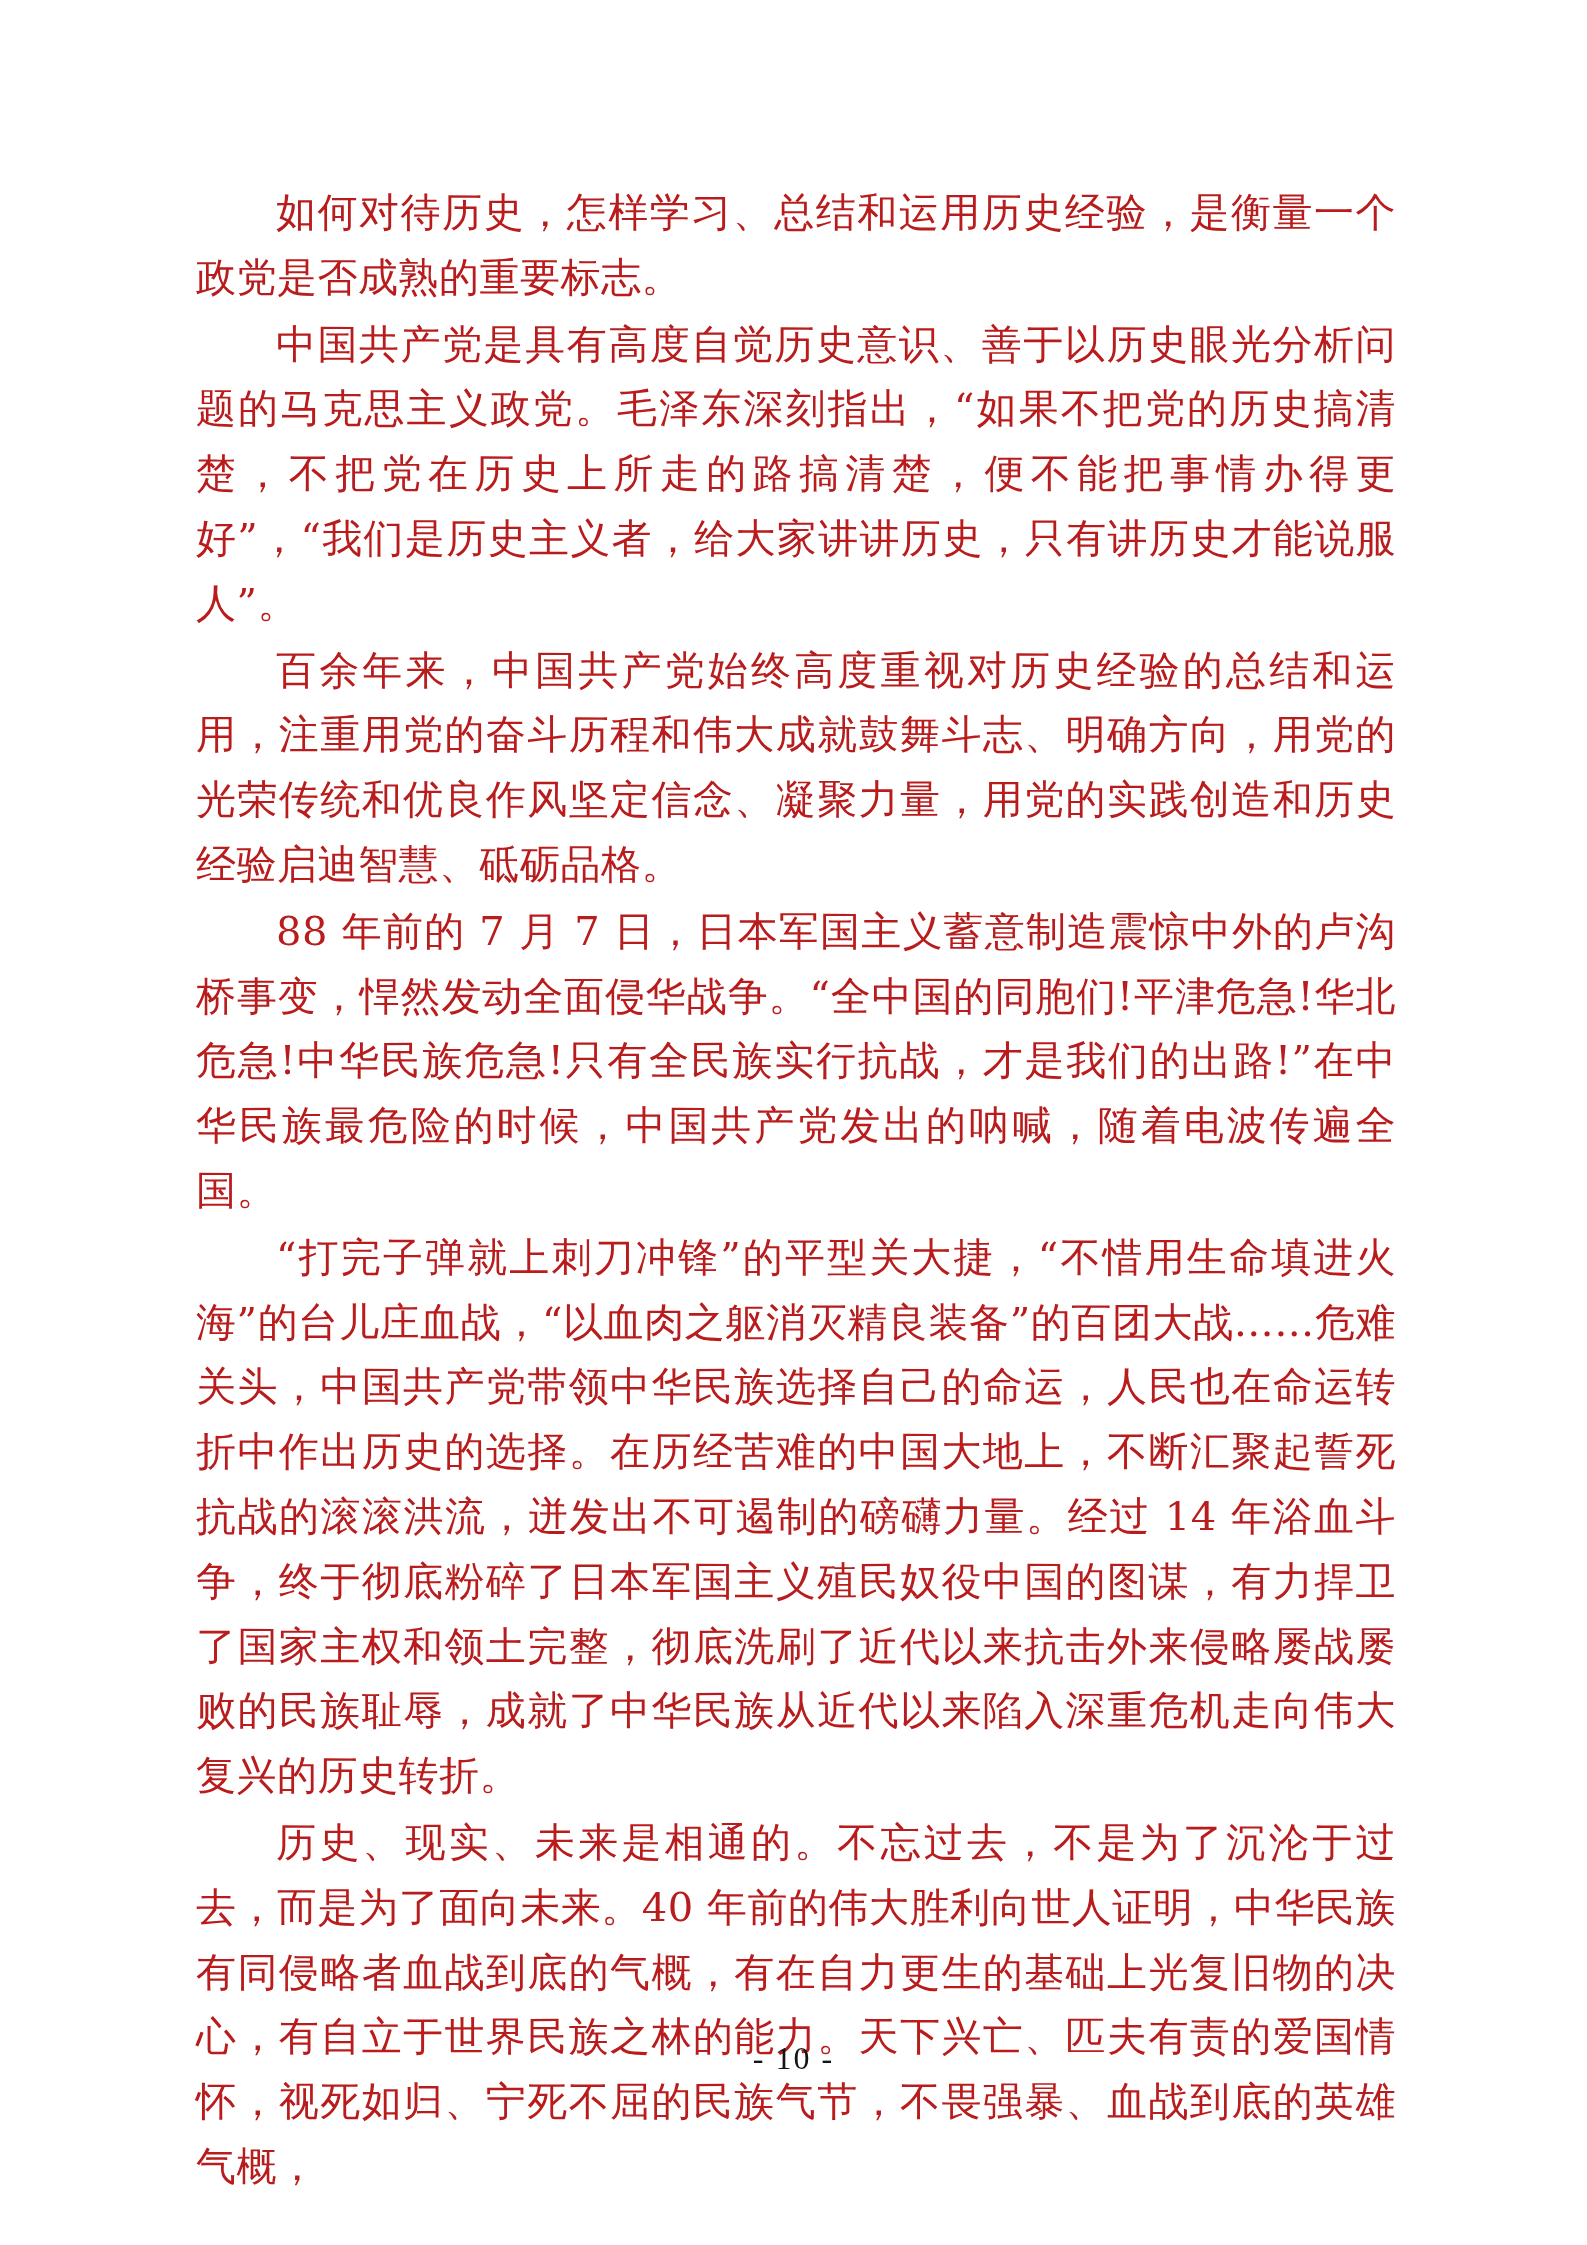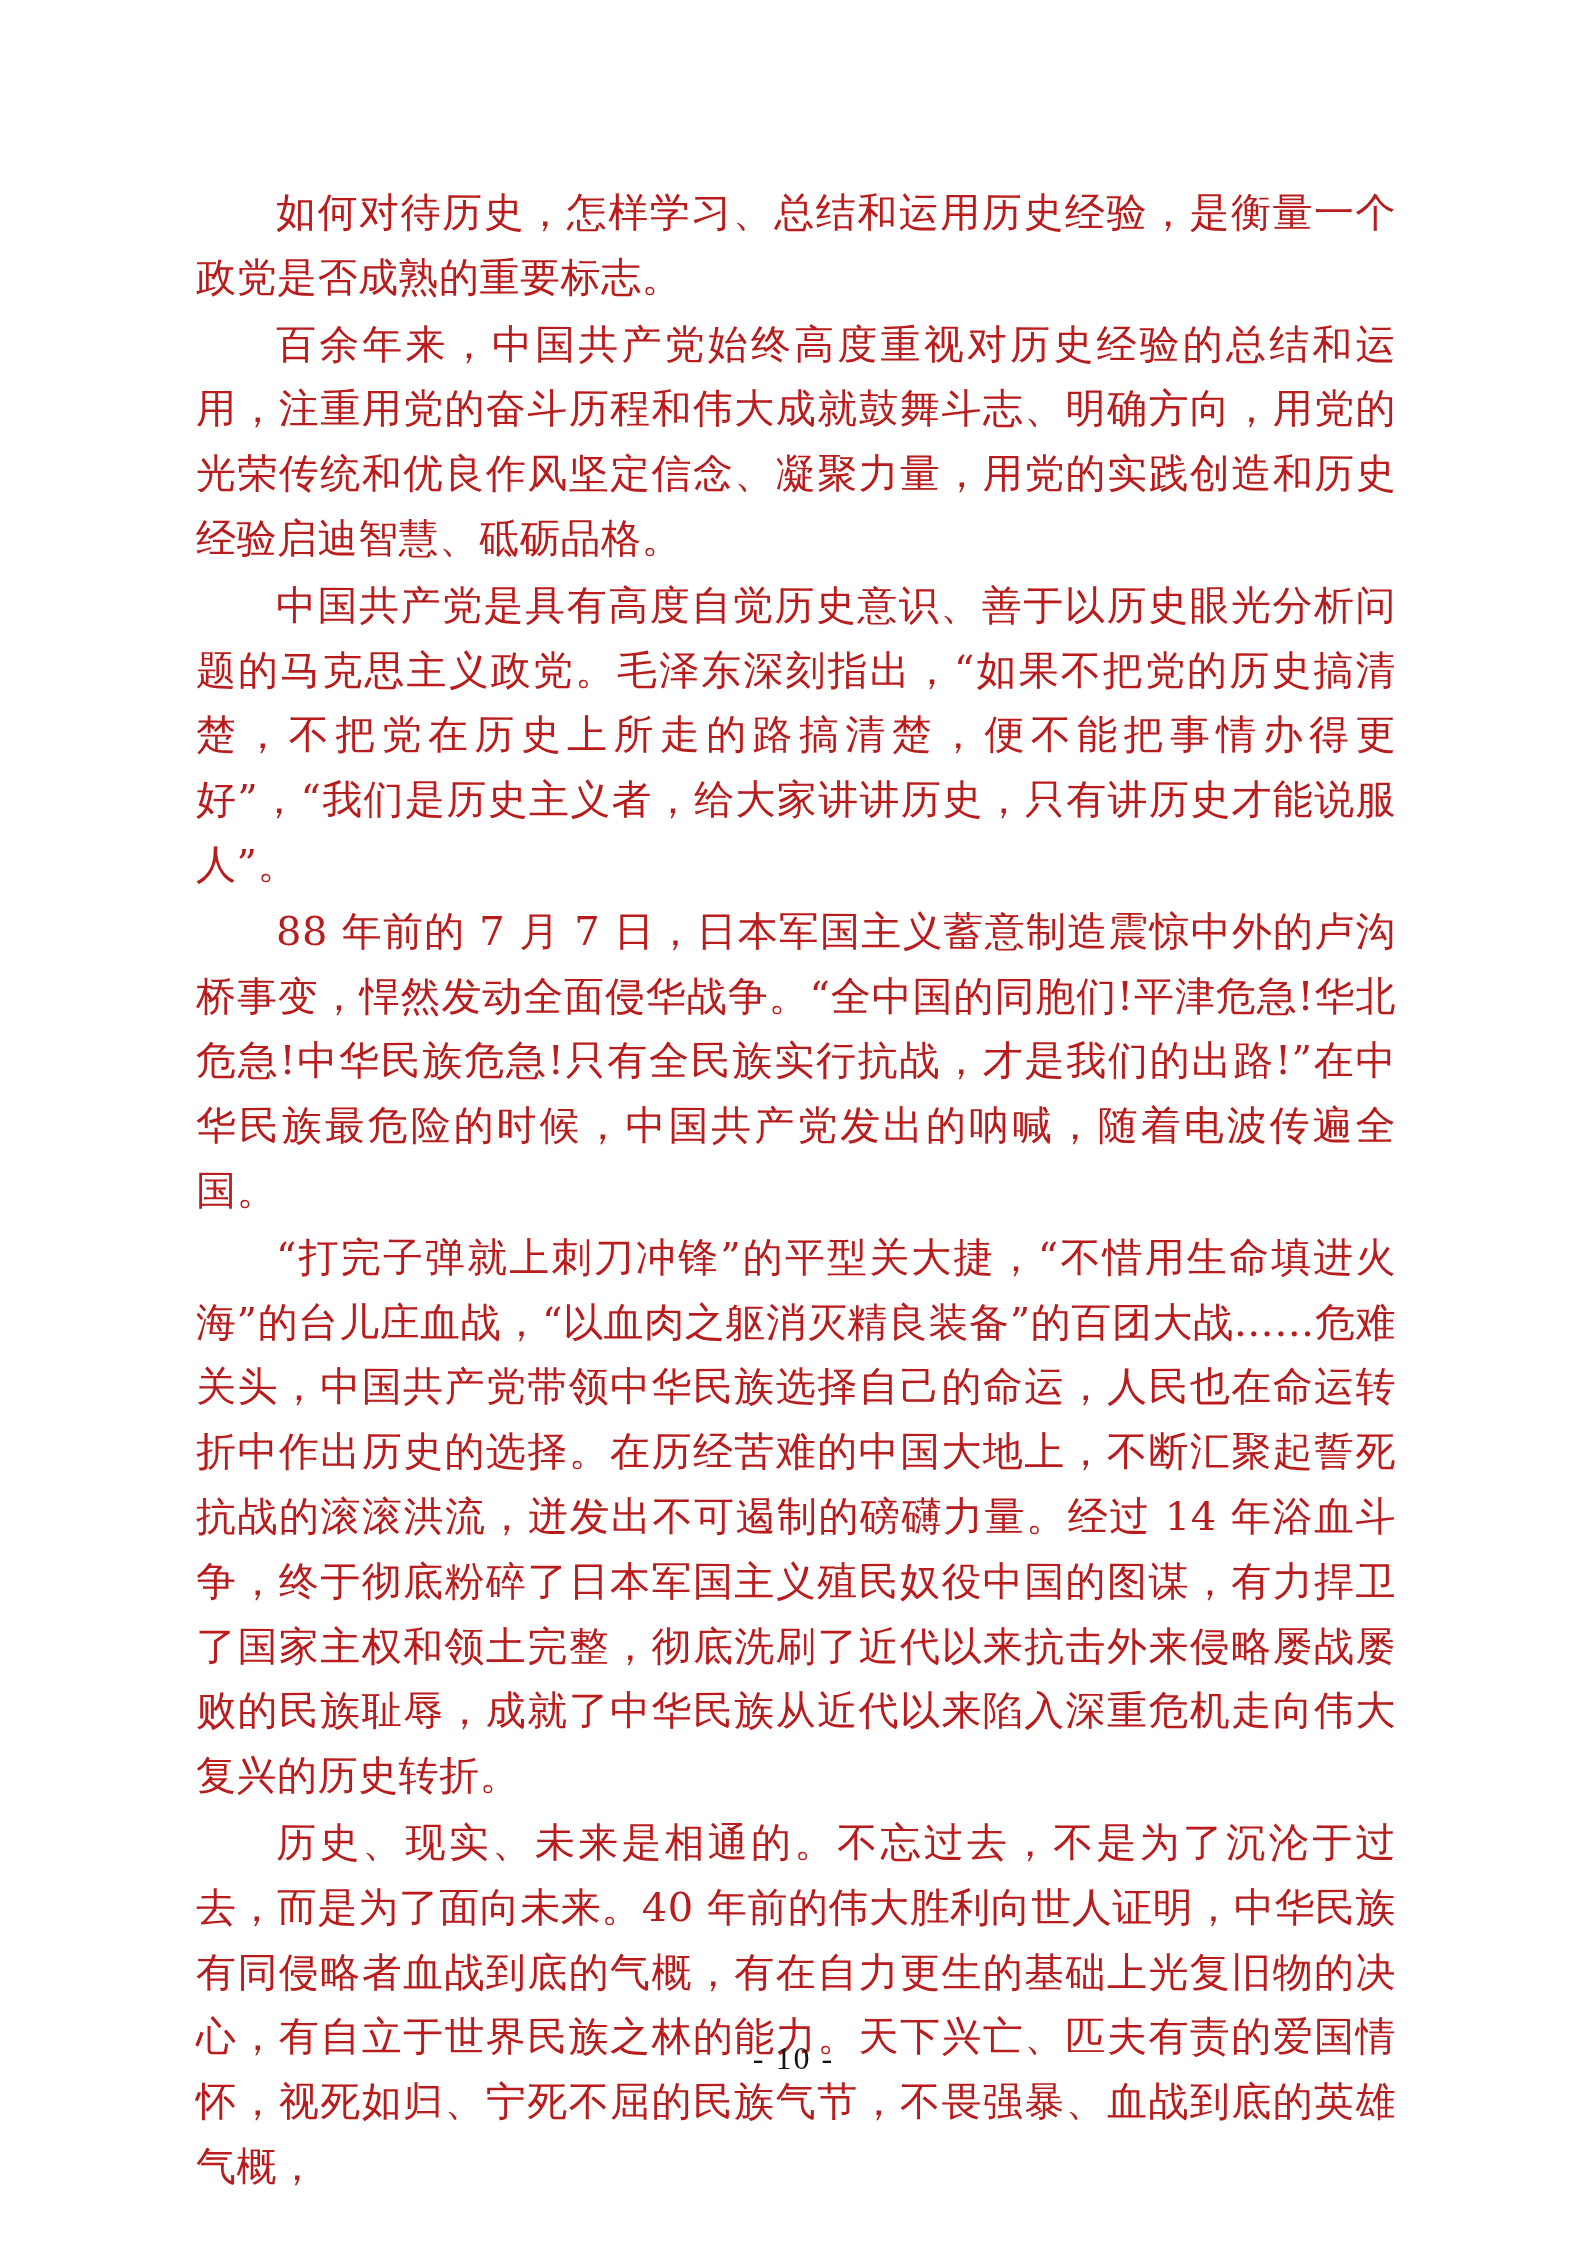--- a/index.html
+++ b/index.html
@@ -48,20 +48,20 @@
     color: #141414;
     letter-spacing: 2px;
   }
 </style>
 </head>
 <body>
 
 <div class="page">
   <div class="content">
     <p class="para">如何对待历史，怎样学习、总结和运用历史经验，是衡量一个政党是否成熟的重要标志。</p>
+    <p class="para">中国共产党是具有高度自觉历史意识、善于以历史眼光分析问题的马克思主义政党。毛泽东深刻指出，“如果不把党的历史搞清楚，不把党在历史上所走的路搞清楚，便不能把事情办得更好”，“我们是历史主义者，给大家讲讲历史，只有讲历史才能说服人”。</p>
     <p class="para">百余年来，中国共产党始终高度重视对历史经验的总结和运用，注重用党的奋斗历程和伟大成就鼓舞斗志、明确方向，用党的光荣传统和优良作风坚定信念、凝聚力量，用党的实践创造和历史经验启迪智慧、砥砺品格。</p>
-    <p class="para">中国共产党是具有高度自觉历史意识、善于以历史眼光分析问题的马克思主义政党。毛泽东深刻指出，“如果不把党的历史搞清楚，不把党在历史上所走的路搞清楚，便不能把事情办得更好”，“我们是历史主义者，给大家讲讲历史，只有讲历史才能说服人”。</p>
     <p class="para">88 年前的 7 月 7 日，日本军国主义蓄意制造震惊中外的卢沟桥事变，悍然发动全面侵华战争。“全中国的同胞们!平津危急!华北危急!中华民族危急!只有全民族实行抗战，才是我们的出路!”在中华民族最危险的时候，中国共产党发出的呐喊，随着电波传遍全国。</p>
     <p class="para">“打完子弹就上刺刀冲锋”的平型关大捷，“不惜用生命填进火海”的台儿庄血战，“以血肉之躯消灭精良装备”的百团大战……危难关头，中国共产党带领中华民族选择自己的命运，人民也在命运转折中作出历史的选择。在历经苦难的中国大地上，不断汇聚起誓死抗战的滚滚洪流，迸发出不可遏制的磅礴力量。经过 14 年浴血斗争，终于彻底粉碎了日本军国主义殖民奴役中国的图谋，有力捍卫了国家主权和领土完整，彻底洗刷了近代以来抗击外来侵略屡战屡败的民族耻辱，成就了中华民族从近代以来陷入深重危机走向伟大复兴的历史转折。</p>
     <p class="para">历史、现实、未来是相通的。不忘过去，不是为了沉沦于过去，而是为了面向未来。40 年前的伟大胜利向世人证明，中华民族有同侵略者血战到底的气概，有在自力更生的基础上光复旧物的决心，有自立于世界民族之林的能力。天下兴亡、匹夫有责的爱国情怀，视死如归、宁死不屈的民族气节，不畏强暴、血战到底的英雄气概，</p>
   </div>
   <div class="footer">- 10 -</div>
 </div>
 
 </body></html>

